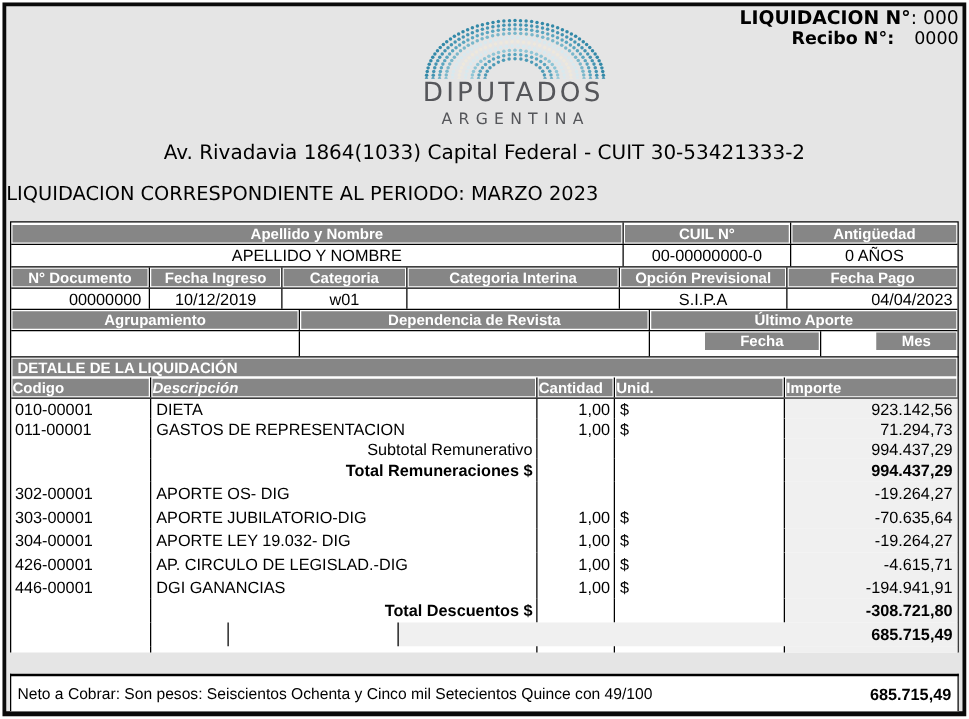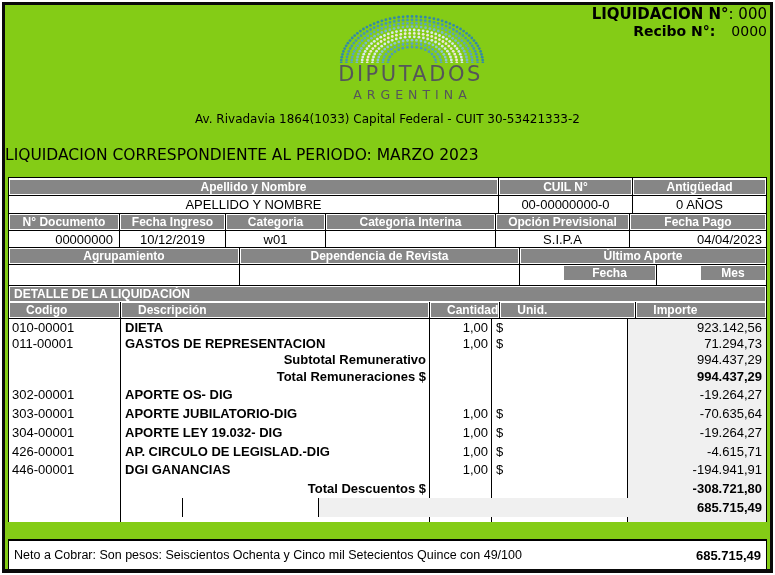--- a/index.html
+++ b/index.html
@@ -1,32 +1,32 @@
 <!DOCTYPE html>
 <html style="--gray: #868686; --imp: #f0f0f0;"><head>
 <meta charset="utf-8">
 <style>
   html,body{margin:0;padding:0;background:#fff;}
   body{width:775px;height:575px;position:relative;font-family:"Liberation Sans",sans-serif;color:#000;}
   .page{position:absolute;left:2px;top:2px;width:771px;height:571px;box-sizing:border-box;
-        border:3px solid #0a0a0a;border-bottom-width:4px;background:#84cc16;}
+        border:3px solid #0a0a0a;border-bottom-width:4px;background:#e5e5e5;}
   .b{font-weight:bold;}
   
   .topright{position:absolute;top:1px;right:3px;text-align:right;font-family:"DejaVu Sans",sans-serif;line-height:1.15;}
   .tr1{font-size:15px;}
   .tr2{font-size:14px;}
   .tr2 .val{margin-left:16px;}
   
   .logo-svg{position:absolute;left:332px;top:8px;width:150px;height:50px;}
   .org{position:absolute;top:57px;left:0;width:765px;text-align:center;text-indent:46px;
        font-family:"DejaVu Sans",sans-serif;font-size:21px;letter-spacing:2.5px;color:#55565a;}
   .country{position:absolute;top:82px;left:0;width:765px;text-align:center;text-indent:50px;
        font-family:"DejaVu Sans",sans-serif;font-size:12.5px;letter-spacing:5px;color:#55565a;}
   .address{position:absolute;top:107px;left:0;width:765px;text-align:center;
-       font-family:"DejaVu Sans",sans-serif;font-size:12px;}
+       font-family:"DejaVu Sans",sans-serif;font-size:16px;}
   .period{position:absolute;top:141px;left:0;width:765px;text-align:left;
        font-family:"DejaVu Sans",sans-serif;font-size:15.5px;}
   
   .tableA{position:absolute;left:3px;top:172px;width:759px;height:124px;box-sizing:border-box;
           border:1px solid #000;background:#fff;}
   .row{display:flex;box-sizing:border-box;border-bottom:1px solid #000;}
   .row:last-child{border-bottom:none;}
   .h18{height:18px;} .h17{height:17px;} .h35{height:35px;}
   .cell{box-sizing:border-box;display:flex;align-items:center;justify-content:center;overflow:hidden;
         font-size:13px;}
@@ -43,31 +43,31 @@
   .sval.center{justify-content:center;}
   .ra{justify-content:flex-end;padding-right:6px;}
   .ra4{justify-content:flex-end;padding-right:4px;}
   
   .detail{position:absolute;left:3px;top:280px;width:759px;height:237px;box-sizing:border-box;
           border:1px solid #000;border-bottom:none;background:#fff;display:flex;flex-direction:column;}
   .dbar{flex:0 0 15px;display:flex;}
   .dbar .g{justify-content:flex-start;padding-left:4px;font-size:12px;}
   .dheads{flex:0 0 15px;display:flex;border-bottom:1px solid #000;box-sizing:border-box;}
   .dh{box-sizing:border-box;display:flex;}
-  .dh .g{justify-content:flex-start;padding-left:16px;}
-  .c1{flex:0 0 111px;} .c2{flex:0 0 309px;} .c3{flex:0 0 62px;} .c4{flex:0 0 136px;} .c5{flex:1 1 auto;}
+  .dh .g{justify-content:flex-start;padding-left:0;}
+  .c1{flex:0 0 111px;} .c2{flex:0 0 309px;font-style:italic;} .c3{flex:0 0 62px;} .c4{flex:0 0 136px;} .c5{flex:1 1 auto;}
   .drows{flex:1 1 auto;display:flex;flex-direction:column;}
   .drow{display:flex;height:19px;box-sizing:border-box;}
   .drow:nth-child(-n+3){height:16px;}
   .drow:nth-child(4){height:18px;}
   .drow:nth-child(8){height:18px;}
   .drow-empty{height:auto;flex:1 1 auto;}
   .dc{box-sizing:border-box;display:flex;align-items:center;font-size:13px;overflow:hidden;white-space:nowrap;}
   .dc-codigo{flex:0 0 111px;padding-left:3px;}
-  .dc-descripcion{flex:0 0 309px;padding-left:4px;font-weight:bold;}
+  .dc-descripcion{flex:0 0 309px;padding-left:4px;}
   .dc-cantidad{flex:0 0 62px;justify-content:flex-end;padding-right:3px;padding-left:11px;}
   .dc-unid{flex:0 0 136px;padding-left:4px;}
   .dc-importe{flex:1 1 auto;justify-content:flex-end;padding-right:4px;background:var(--imp);}
   .drow.subtotal .dc-descripcion,.drow.total .dc-descripcion{justify-content:flex-end;padding-right:3px;}
   .drow.total .dc-descripcion,.drow.total .dc-importe{font-weight:bold;}
   
   .footer{position:absolute;left:3px;top:534px;width:759px;height:30px;box-sizing:border-box;
           border:1px solid #000;border-top-width:2px;border-bottom:none;display:flex;align-items:center;
           justify-content:space-between;padding:0 5px;background:#fff;}
   .fnet{font-size:12.5px;}

